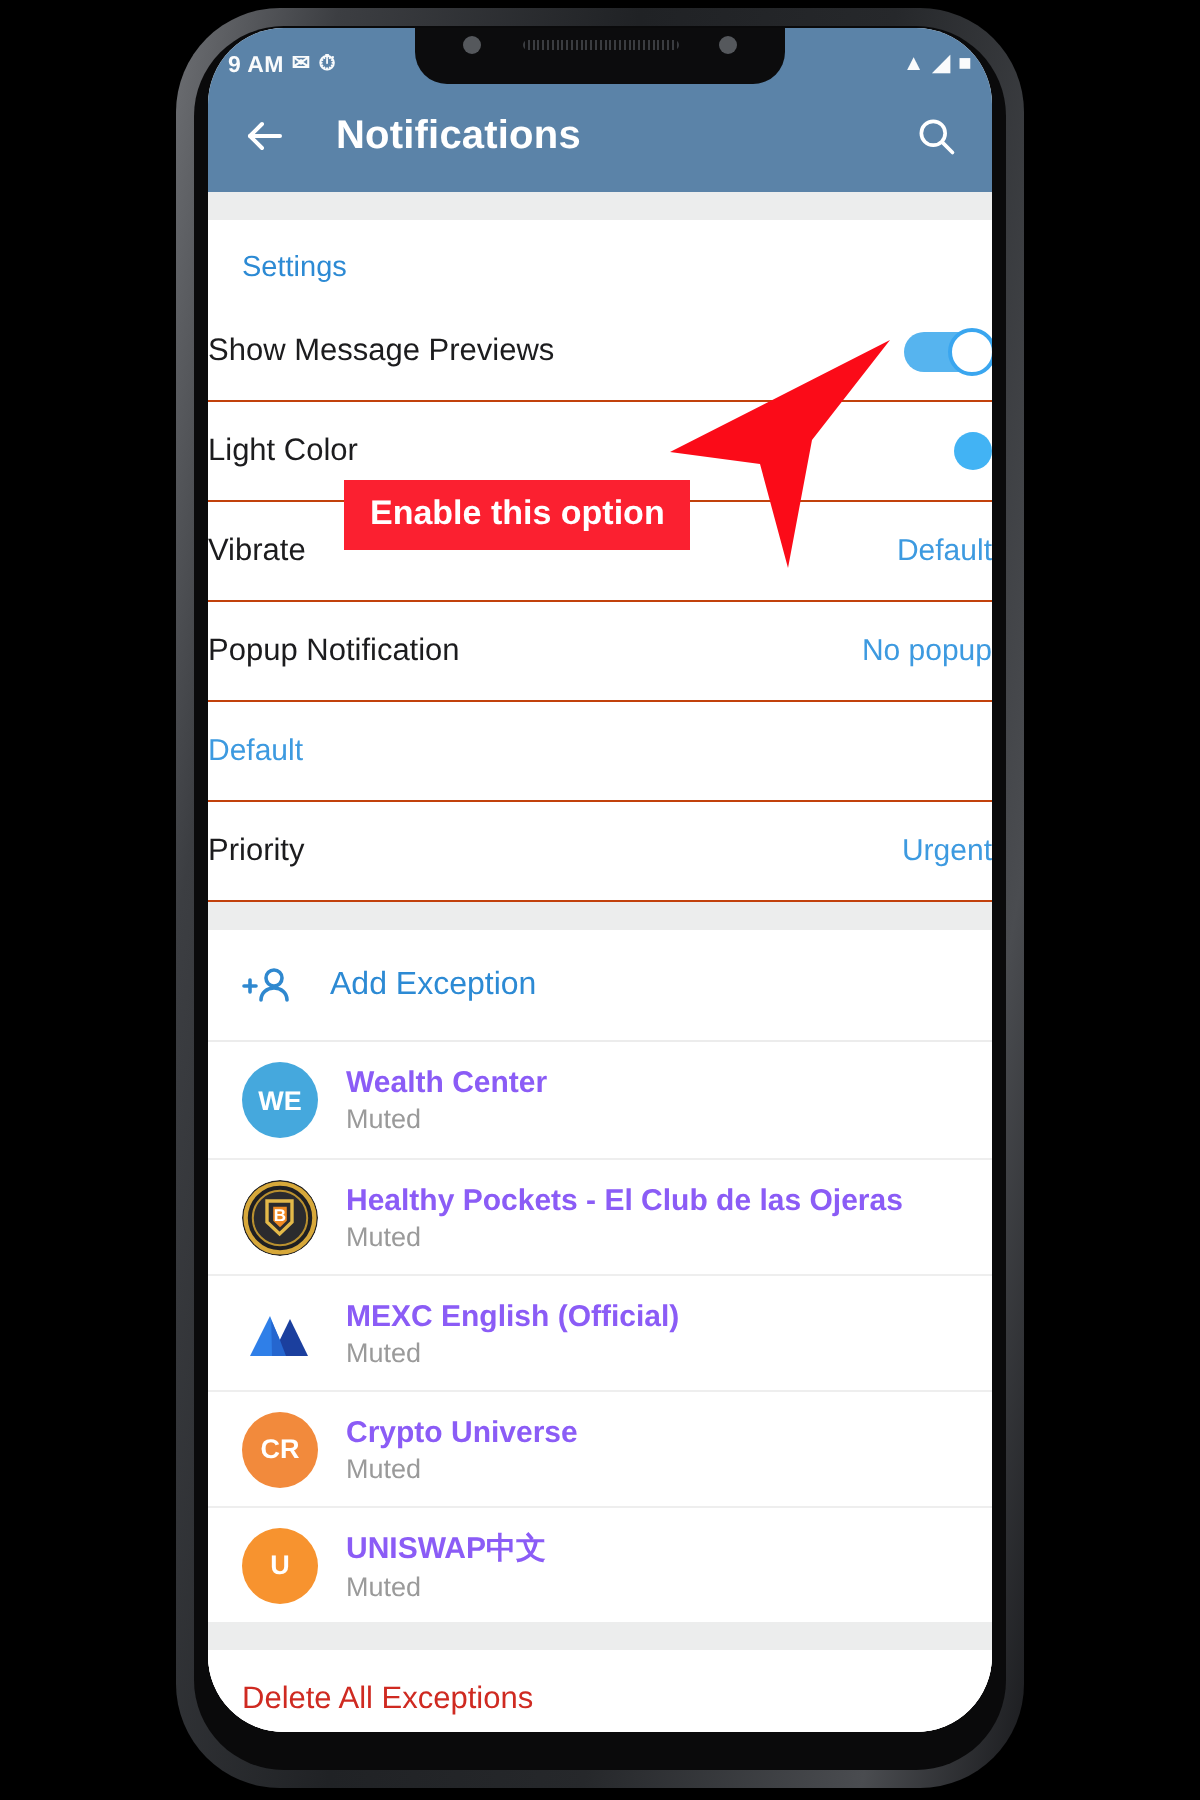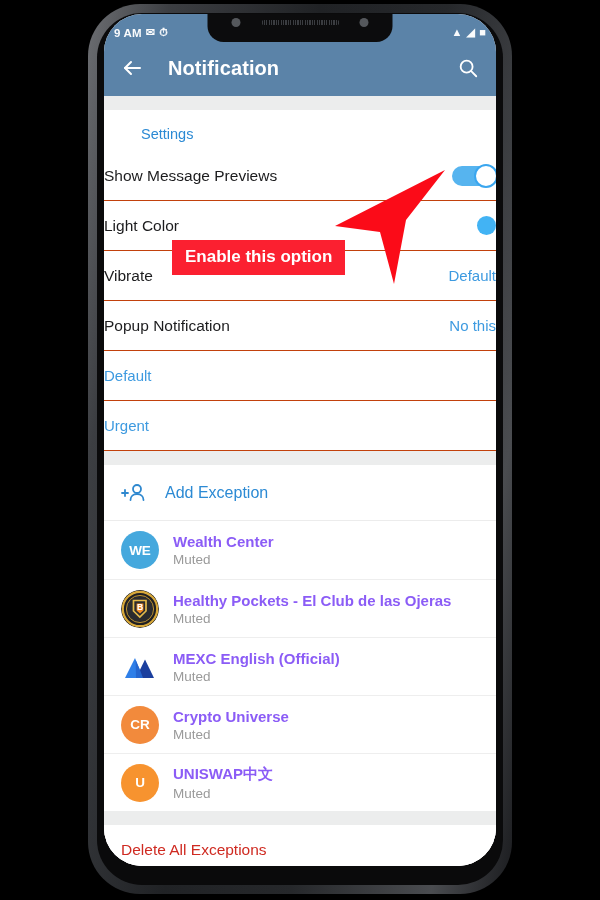--- a/index.html
+++ b/index.html
@@ -132,21 +132,20 @@
     overflow: hidden;
   }
   .gap-strip { height: 14px; background: #eceded; }
   .gap-strip.thin { height: 14px; }
 
   .section-title {
     color: #2c8ad4;
     font-size: 14.5px;
     padding: 16px 17px 9px 17px;
     background: #fff;
-    margin-left: 20px;
   }
 
   .row {
     display: flex;
     align-items: center;
     min-height: 50px;
     padding: 0 0;
     background: #fff;
     border-bottom: 1px solid #c2410c;
   }
@@ -264,21 +263,21 @@
       </div>
     </div>
 
     <div class="app-bar">
       <div class="icon-btn">
         <svg width="24" height="24" viewBox="0 0 24 24" fill="none" stroke="#fff" stroke-width="2" stroke-linecap="round" stroke-linejoin="round">
           <line x1="20" y1="12" x2="5" y2="12"></line>
           <polyline points="11,18 5,12 11,6"></polyline>
         </svg>
       </div>
-      <div class="app-bar-title">Notification</div>
+      <div class="app-bar-title">Notifications</div>
       <div class="icon-btn">
         <svg width="22" height="22" viewBox="0 0 24 24" fill="none" stroke="#fff" stroke-width="2" stroke-linecap="round">
           <circle cx="10.5" cy="10.5" r="6.5"></circle>
           <line x1="15.5" y1="15.5" x2="21" y2="21"></line>
         </svg>
       </div>
     </div>
 
     <div class="content">
 
@@ -298,28 +297,29 @@
         <div class="color-dot"></div>
       </div>
 
       <div class="row">
         <span class="row-label">Vibrate</span>
         <span class="row-value">Default</span>
       </div>
 
       <div class="row">
         <span class="row-label">Popup Notification</span>
-        <span class="row-value">No this</span>
+        <span class="row-value">No popup</span>
       </div>
 
       <div class="row">
         <span class="row-value">Default</span>
       </div>
 
       <div class="row">
+        <span class="row-label">Priority</span>
         <span class="row-value">Urgent</span>
       </div>
 
       <div class="gap-strip thin"></div>
 
       <div class="add-row">
         <span class="add-icon">
           <svg width="26" height="24" viewBox="0 0 26 24" fill="none" stroke="#2f88cf" stroke-width="1.8" stroke-linecap="round" stroke-linejoin="round">
             <circle cx="16" cy="8" r="4"></circle>
             <path d="M9.5 19c0-3.6 2.9-6 6.5-6s6.5 2.4 6.5 6"></path>

